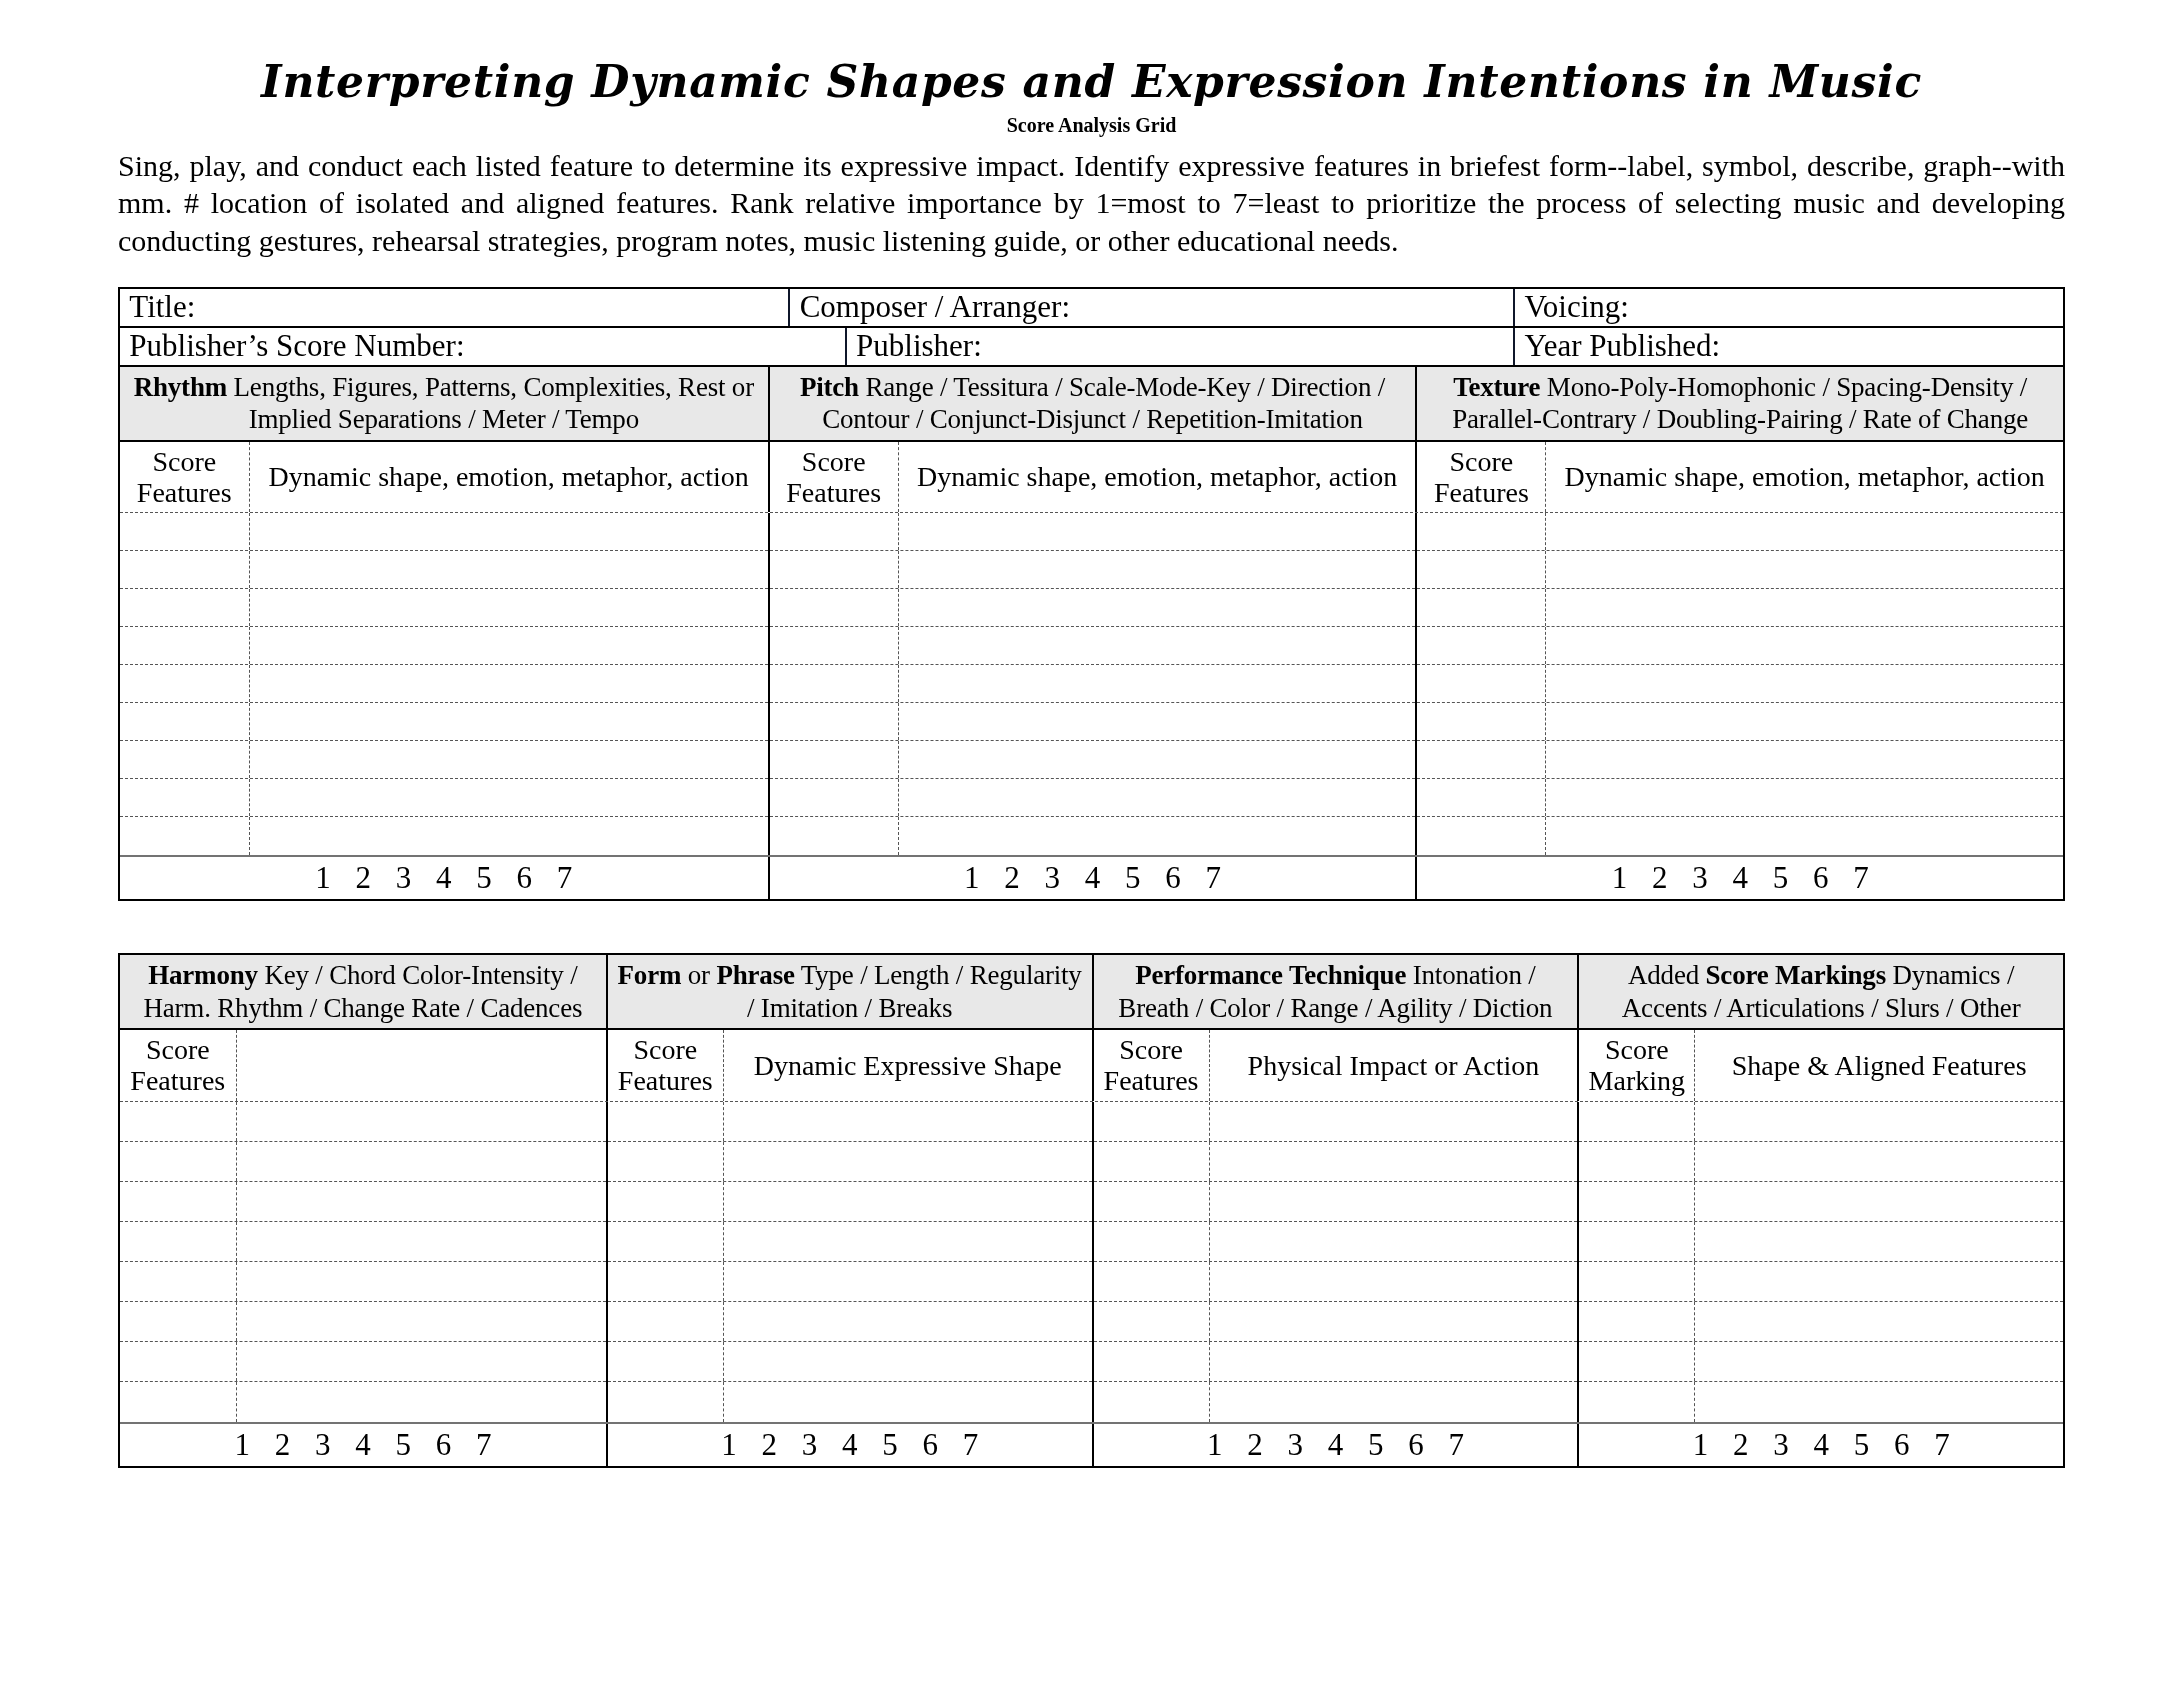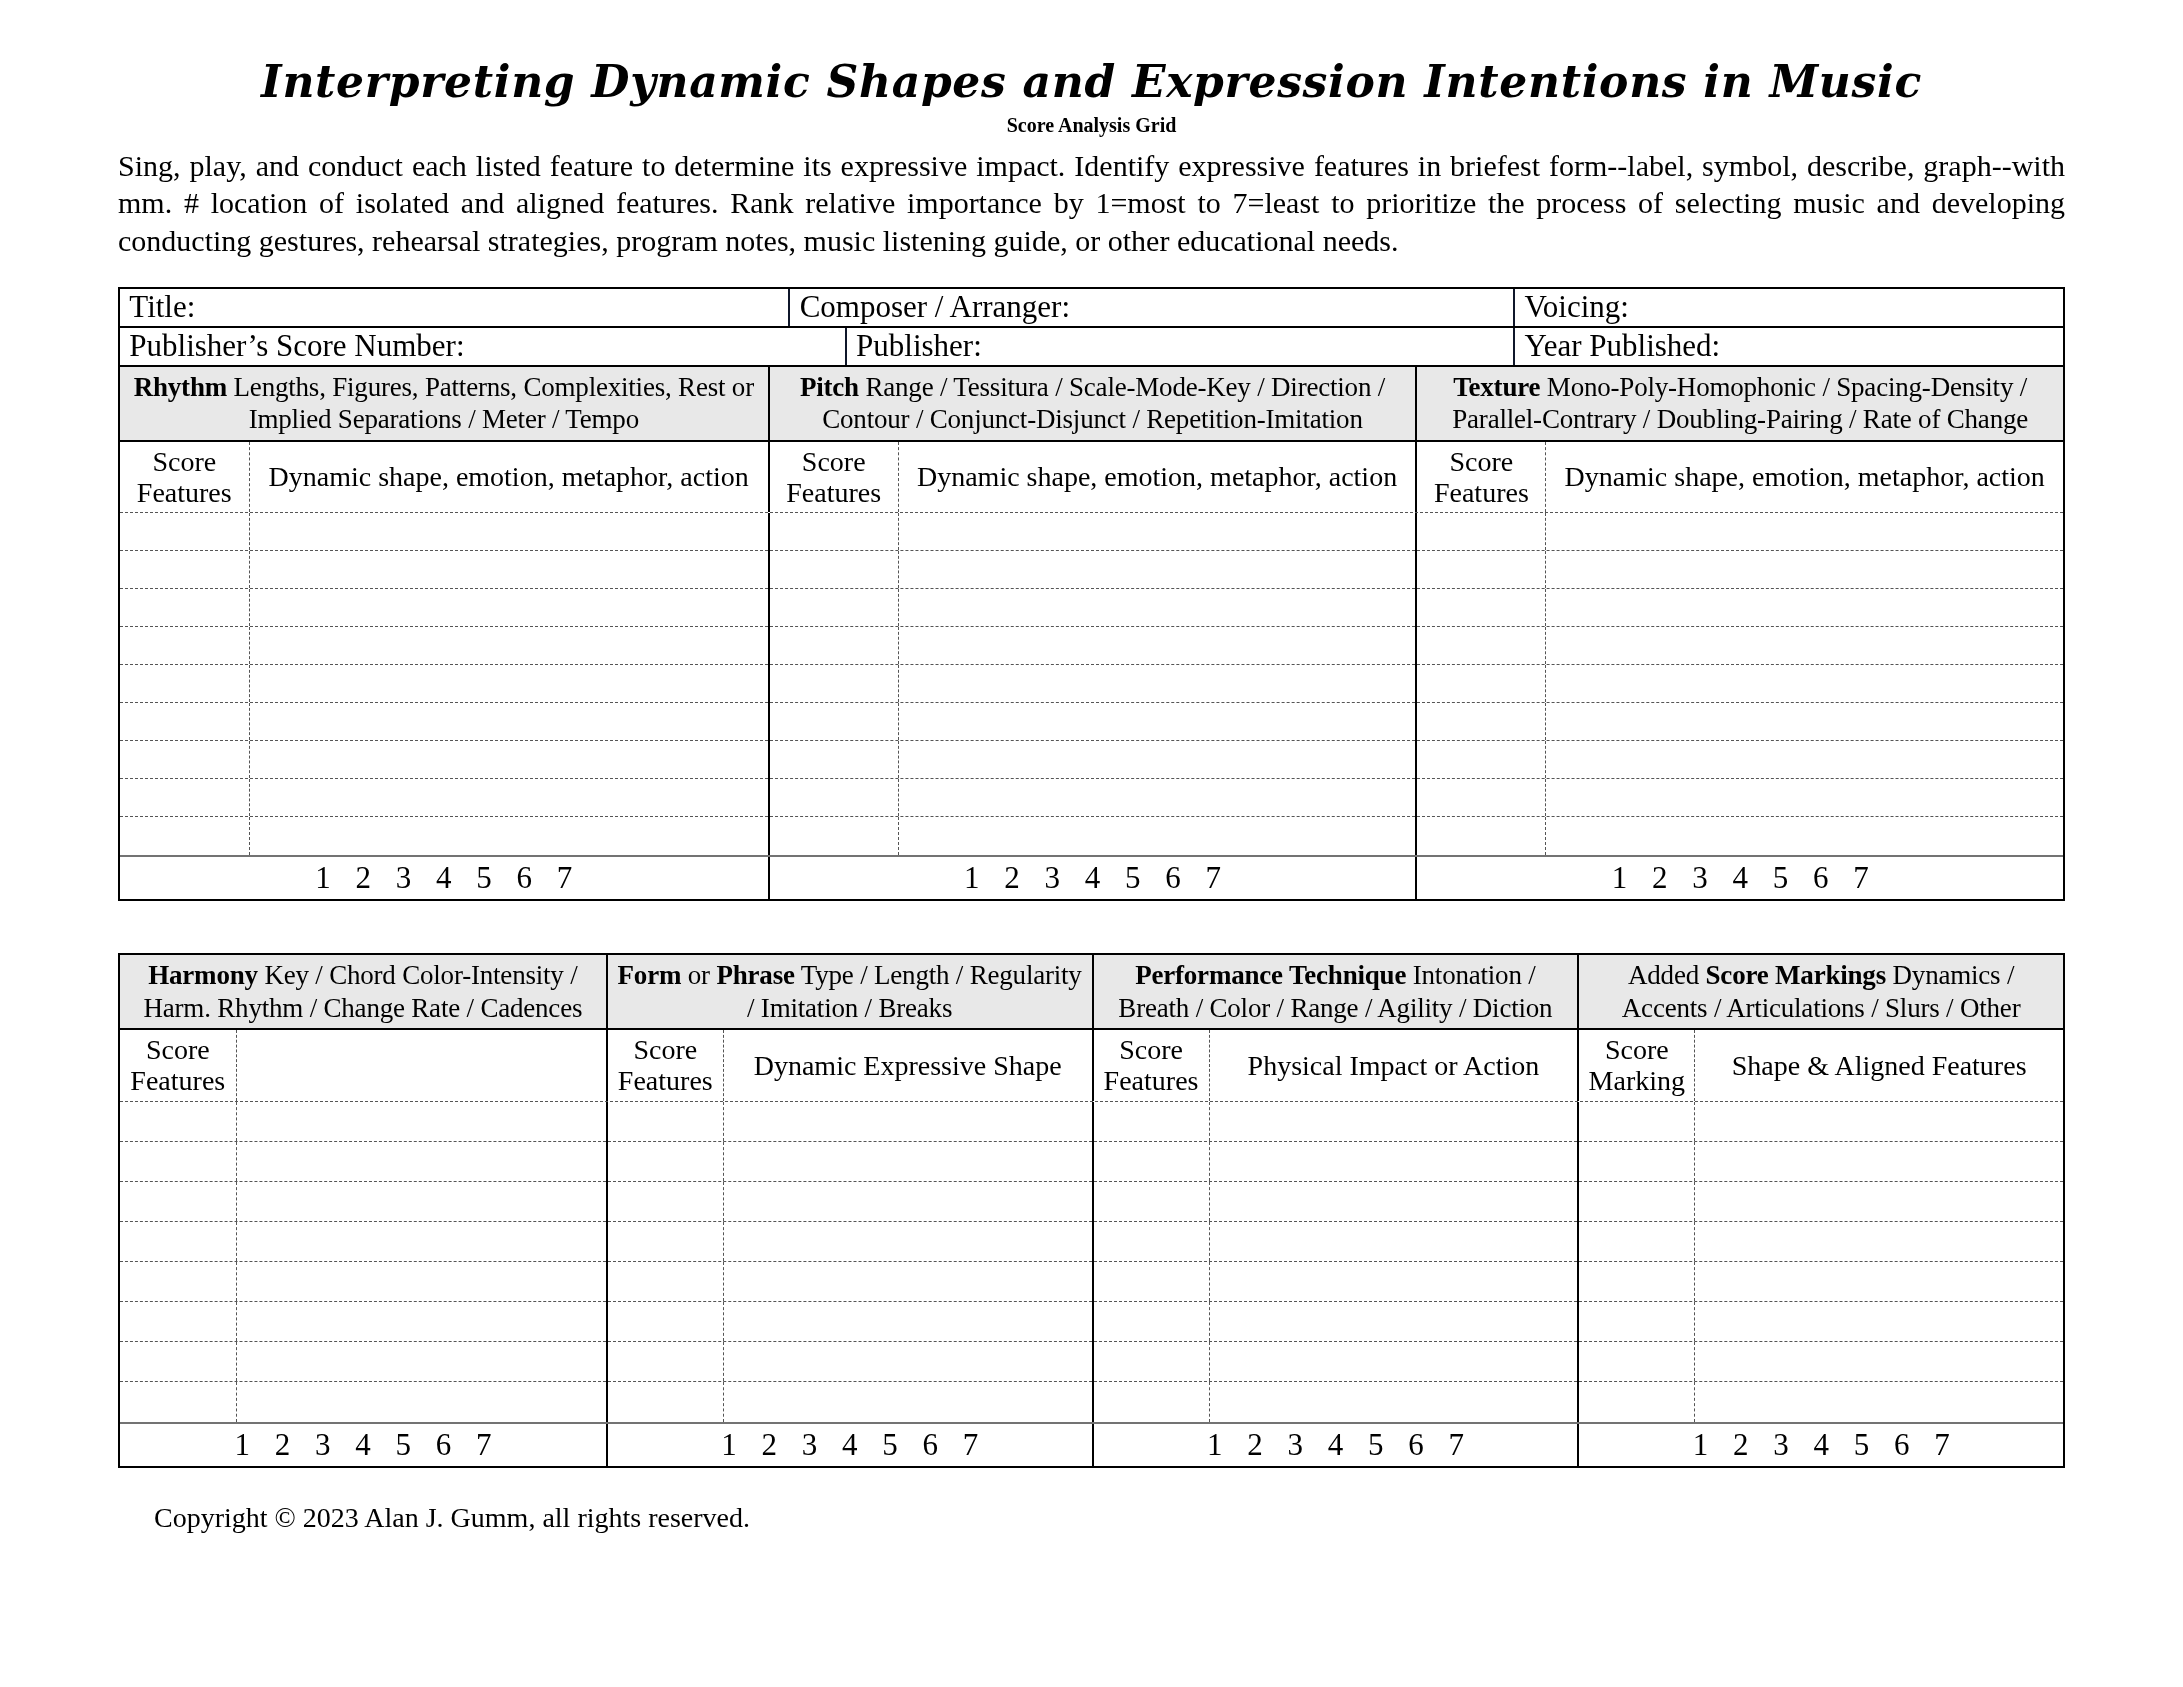--- a/index.html
+++ b/index.html
@@ -431,16 +431,15 @@
 
     <div class="frow ranks">
       <div class="rank">1 2 3 4 5 6 7</div>
       <div class="rank">1 2 3 4 5 6 7</div>
       <div class="rank">1 2 3 4 5 6 7</div>
       <div class="rank">1 2 3 4 5 6 7</div>
     </div>
 
   </div>
 
-  <div class="copyright">Copyright © 2023 Alan J. Gumm, all rights reserved.</div>
 
 </div>
 
 
 </body></html>

